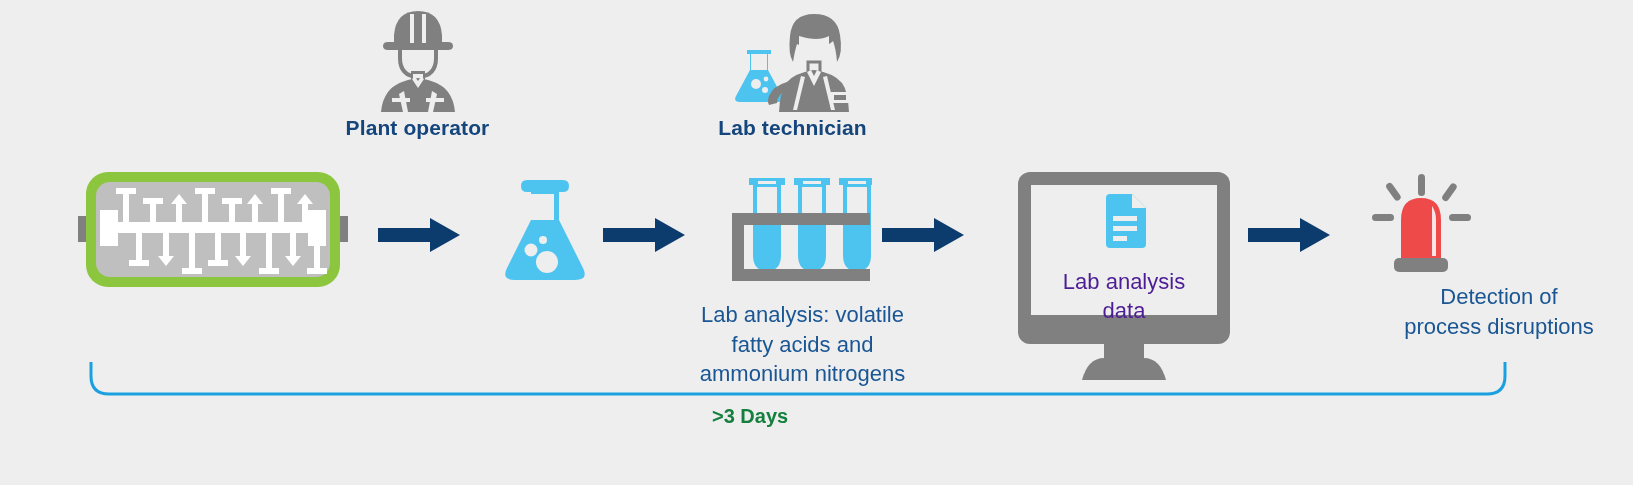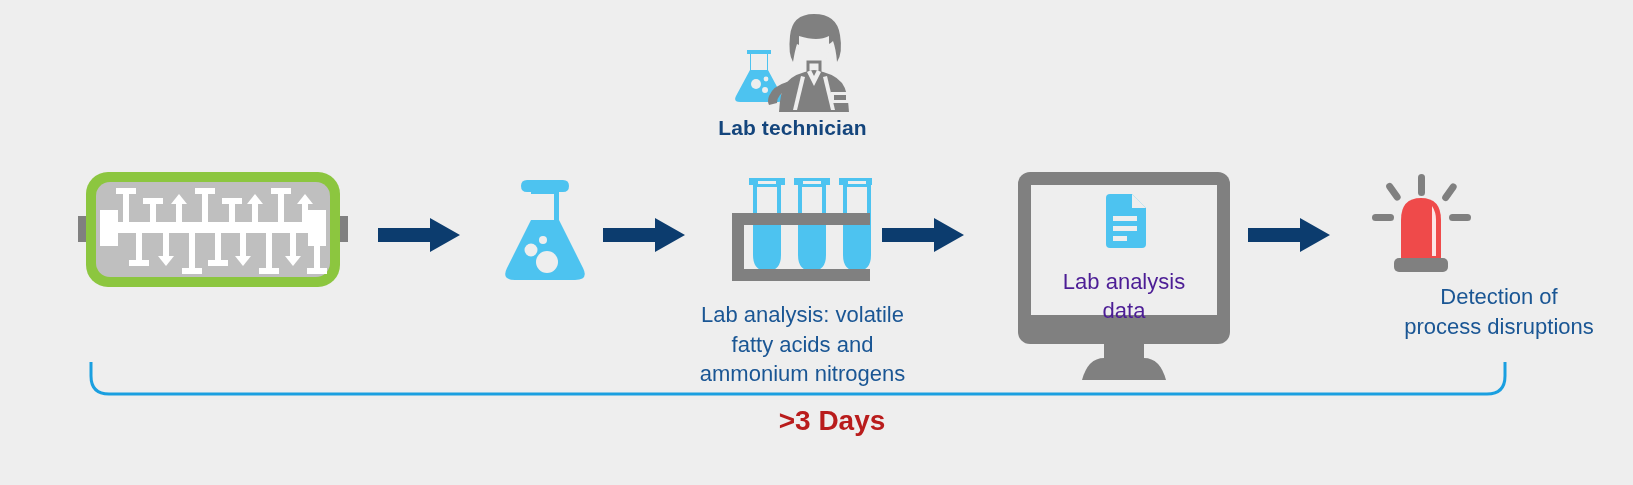--- a/index.html
+++ b/index.html
@@ -35,29 +35,58 @@
   .digester{position:absolute;}
 
   
   .monitor-text{
     position:absolute;text-align:center;width:200px;
     font-size:22px;color:#4c1d95;line-height:1.3;
   }
 
   
   .duration{
-    position:absolute;text-align:center;width:240px;
-    font-size:28px;font-weight:bold;color:#b91c1c;white-space:nowrap;
+    position:absolute;width:240px;
+    font-size:20px;font-weight:bold;color:#15803d;white-space:nowrap;
   }
 </style>
 </head>
 <body>
 
 <div class="stage">
 
+  <div class="role" style="left:330px;top:8px;width:175px;">
+    <svg class="role-icon" width="92" height="104" viewBox="0 0 92 104">
+      <g fill="#808080">
+
+        <path d="M16 34 q-5 0 -5 4 t5 4 h60 q5 0 5 -4 t-5 -4 z"></path>
+
+        <path d="M46 3 q-22 0 -24 24 v8 h48 v-8 q-2 -24 -24 -24 z"></path>
+
+        <rect x="38" y="6" width="4" height="29" fill="#eeeeee"></rect>
+        <rect x="50" y="6" width="4" height="29" fill="#eeeeee"></rect>
+
+        <path d="M26 40 v10 q0 20 20 21 q20 -1 20 -21 v-10 z" fill="#808080"></path>
+        <path d="M30 42 v8 q0 16 16 17 q16 -1 16 -17 v-8 z" fill="#eeeeee"></path>
+
+        <path d="M39 63 h14 v10 h-14 z"></path>
+        <path d="M41 66 h10 v7 h-10 z" fill="#eeeeee"></path>
+
+        <path d="M46 70 q-22 3 -30 14 q-6 8 -7 20 h74 q-1 -12 -7 -20 q-8 -11 -30 -14 z"></path>
+
+        <path d="M27 86 l5 -3 l4 21 h-5 z" fill="#eeeeee"></path>
+        <path d="M65 86 l-5 -3 l-4 21 h5 z" fill="#eeeeee"></path>
+        <rect x="20" y="90" width="18" height="4" fill="#eeeeee"></rect>
+        <rect x="54" y="90" width="18" height="4" fill="#eeeeee"></rect>
+
+        <path d="M40 71 l6 9 l6 -9 l-3 -2 l-3 4 l-3 -4 z" fill="#eeeeee"></path>
+      </g>
+    </svg>
+    <div class="role-label">Plant operator</div>
+  </div>
 
   <div class="role" style="left:705px;top:8px;width:175px;">
     <svg class="role-icon" width="135" height="104" viewBox="0 0 135 104">
 
       <g fill="#4dc3f0">
         <path d="M22 42 h24 v4 h-3 v16 l14 26 q3 6 -4 6 h-38 q-7 0 -4 -6 l14 -26 v-16 h-3 z"></path>
         <rect x="26" y="46" width="16" height="16" fill="#eeeeee"></rect>
         <circle cx="31" cy="76" r="5" fill="#eeeeee"></circle>
         <circle cx="40" cy="82" r="3" fill="#eeeeee"></circle>
         <circle cx="41" cy="71" r="2.4" fill="#eeeeee"></circle>

